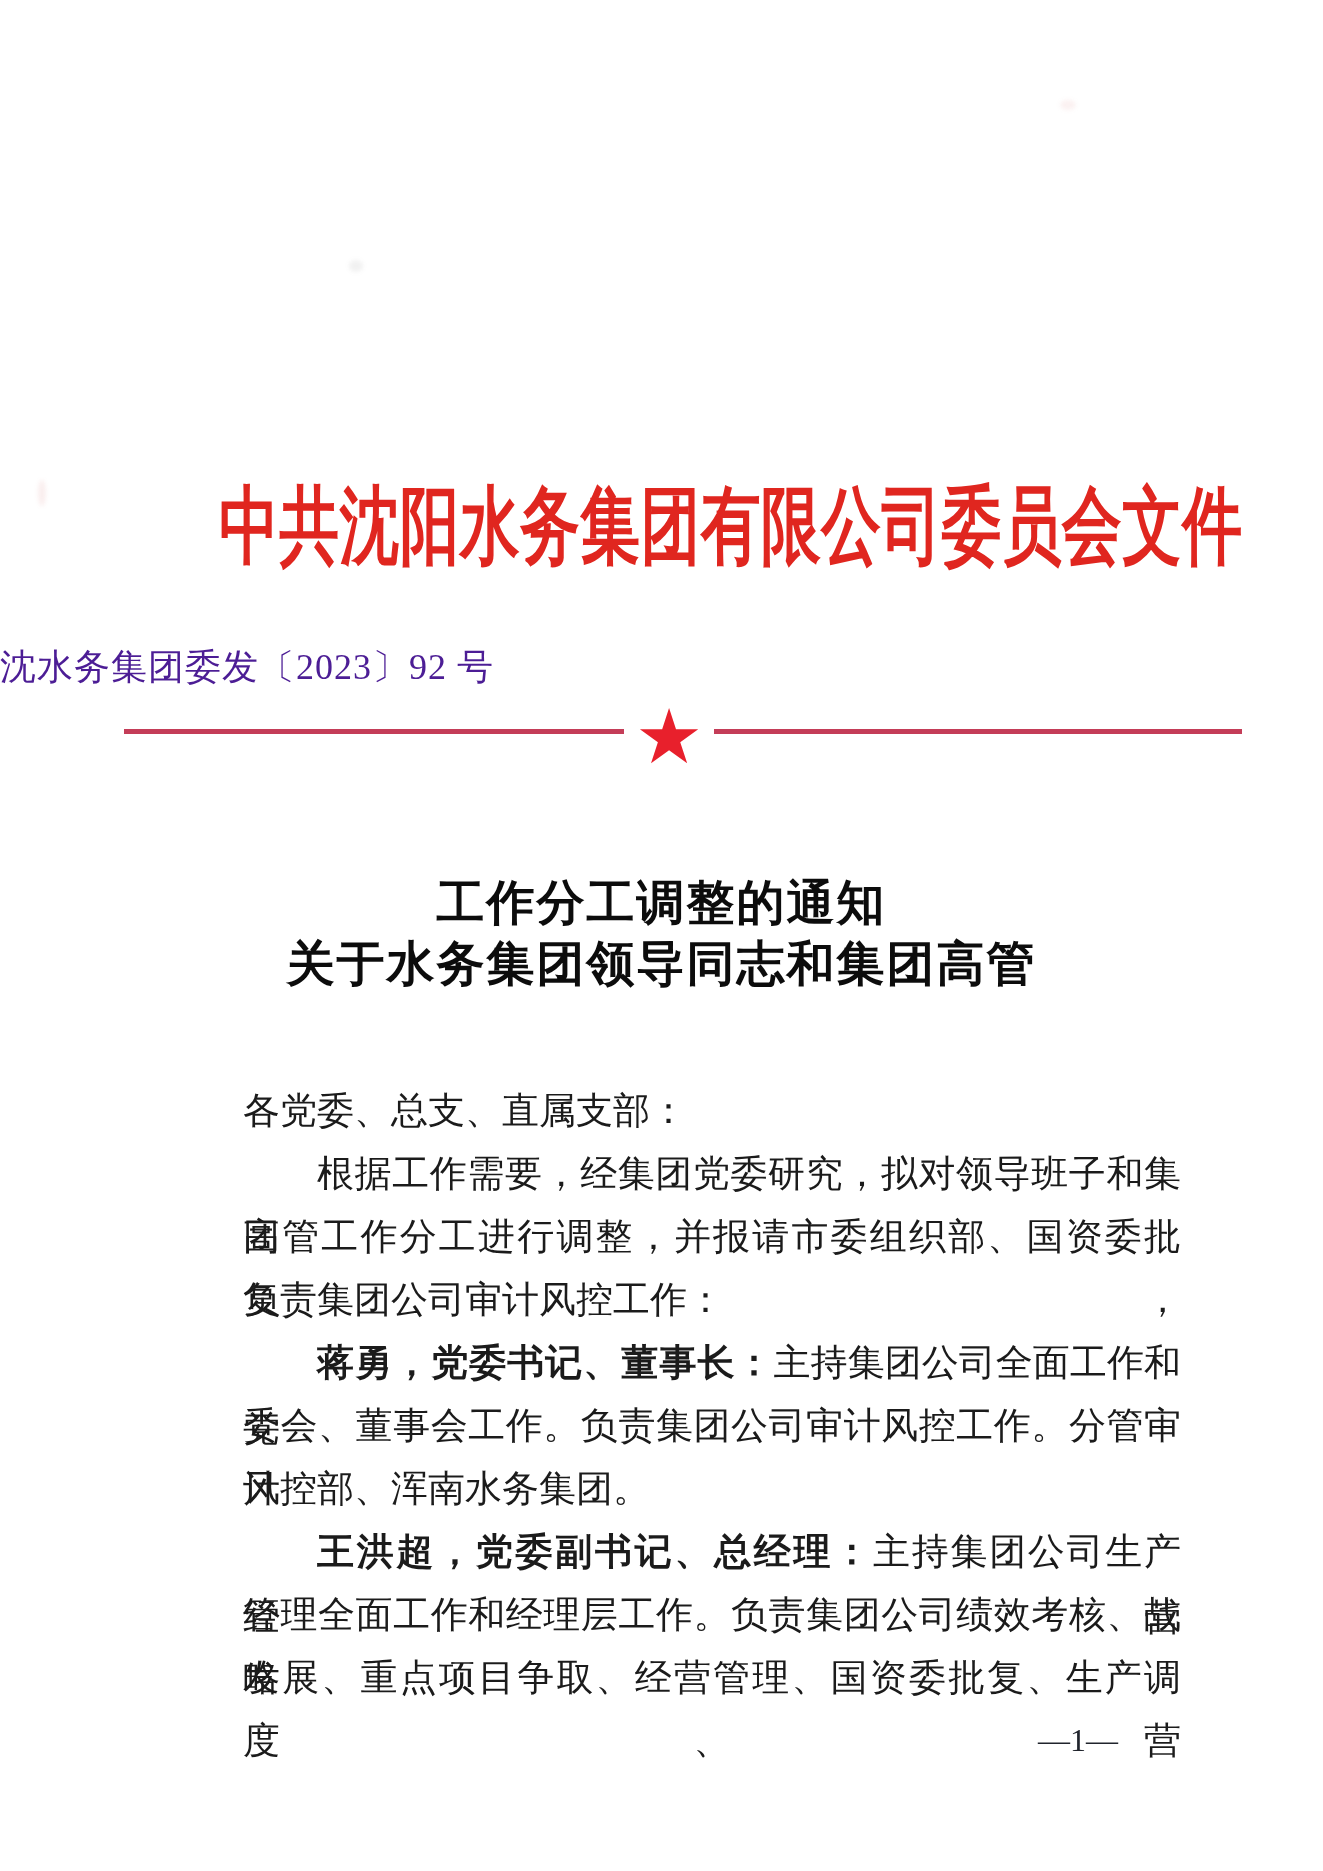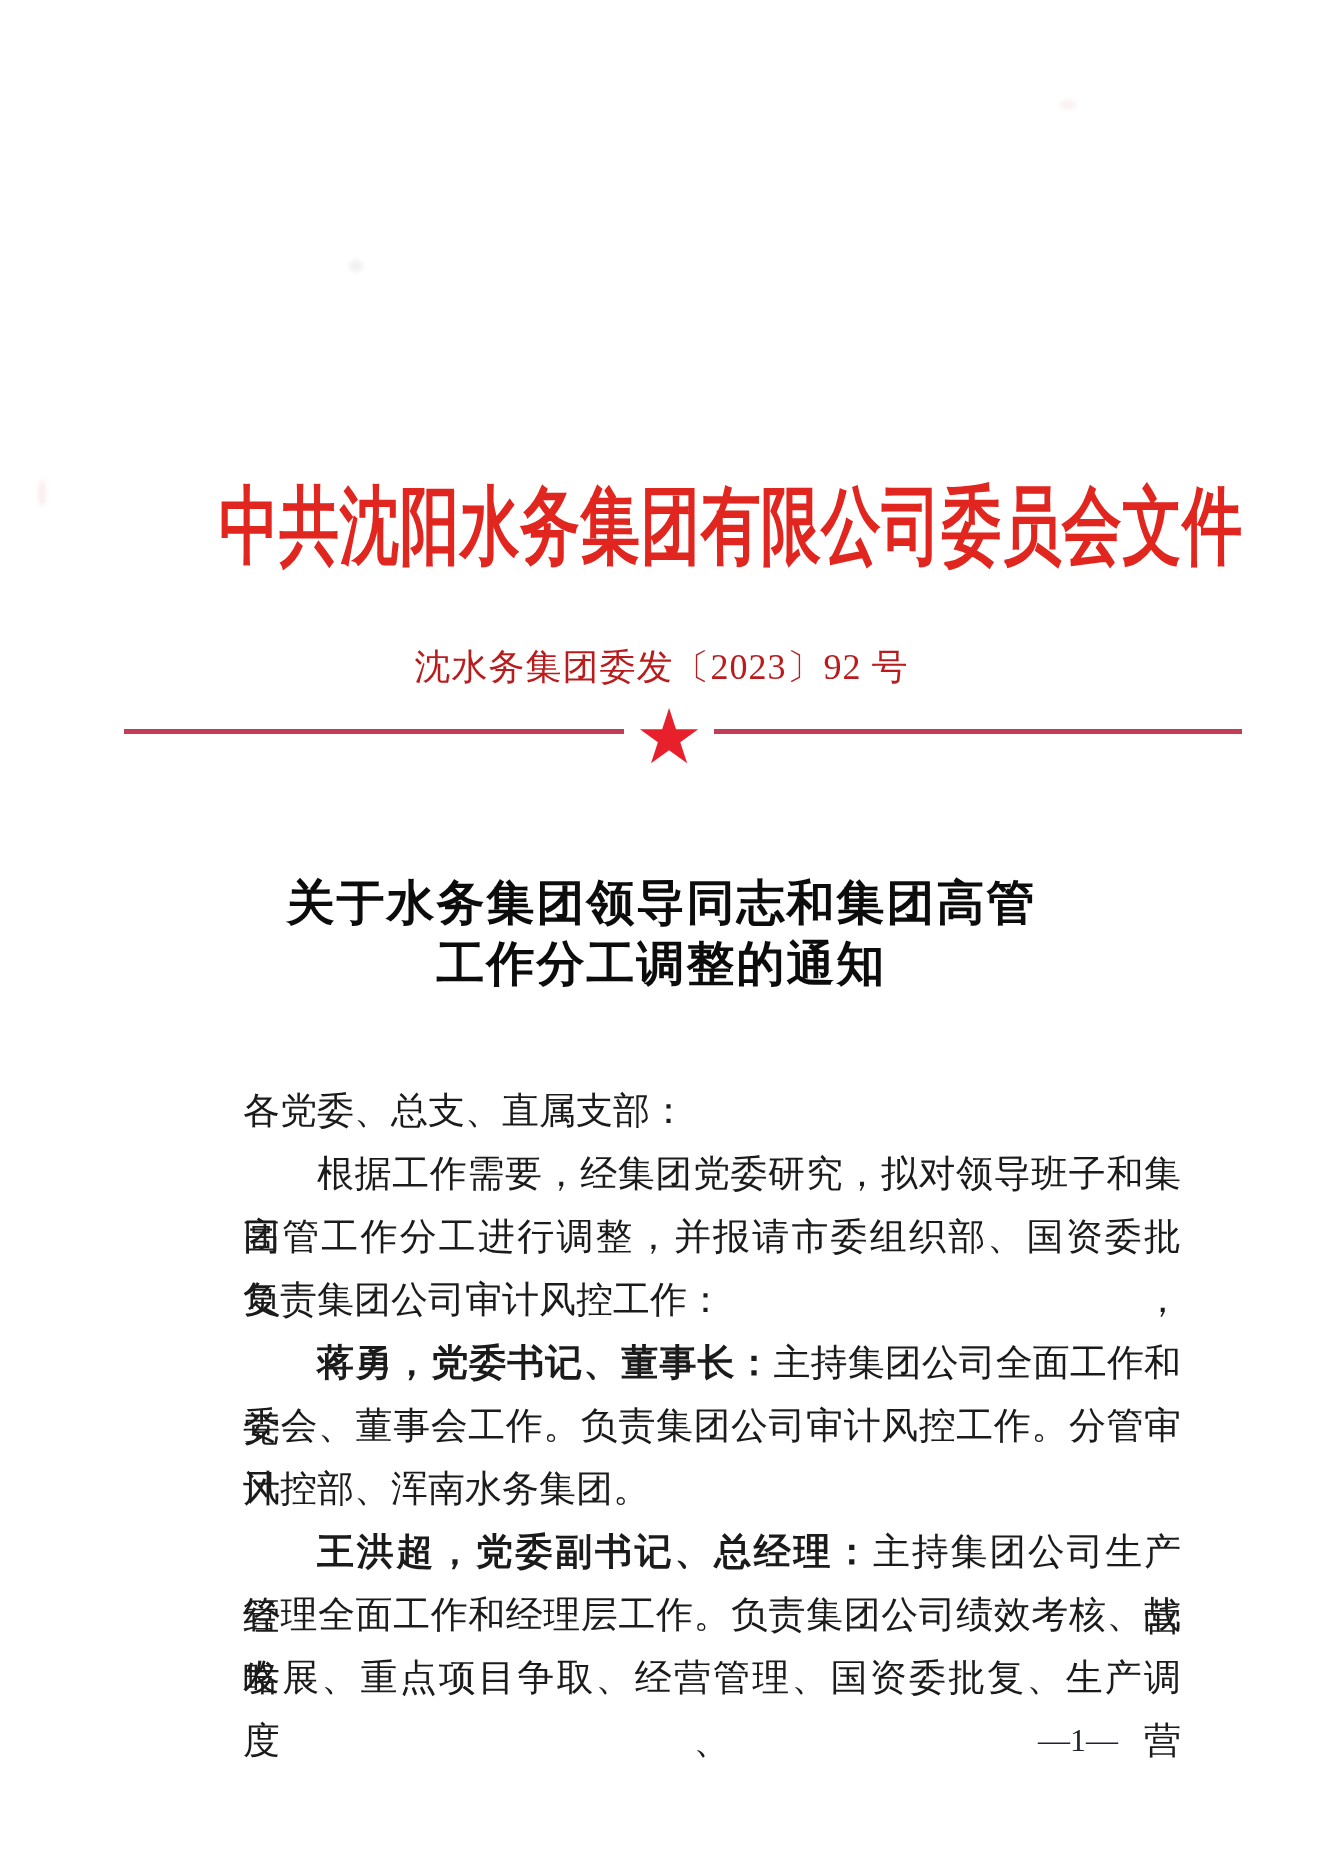--- a/index.html
+++ b/index.html
@@ -15,21 +15,21 @@
     position:absolute; top:481px; left:0; width:100%;
     text-align:center; font-size:85px; font-weight:bold;
     color:var(--hdr-red,#e0261f); line-height:1.08; white-space:nowrap;
   }
   .letterhead .squeeze {
     display:inline-block; transform:scaleX(0.70); transform-origin:50% 50%;
     white-space:nowrap; letter-spacing:1px;
   }
   .doc-number {
     position:absolute; top:643px; left:0; width:100%;
-    text-align:center; font-size:36px; color:#b91c1c; letter-spacing:1px;
+    font-size:36px; color:#4c1d95; letter-spacing:1px;
   }
   .divider { position:absolute; top:700px; left:124px; width:1118px; height:72px; }
   .divider .seg { position:absolute; top:29px; height:5px; background:var(--line-red,#c43d58); }
   .divider .seg.left  { left:0; width:500px; }
   .divider .seg.right { right:0; width:528px; }
   .divider .star {
     position:absolute; left:500px; top:0; width:90px; height:72px;
     text-align:center; font-size:76px; line-height:74px;
     color:var(--star-red,#e8202c);
     font-family:"DejaVu Sans","Liberation Sans",sans-serif;
@@ -74,22 +74,22 @@
 
   <div class="doc-number">沈水务集团委发〔2023〕92 号</div>
 
   <div class="divider">
     <span class="seg left"></span>
     <span class="star">★</span>
     <span class="seg right"></span>
   </div>
 
   <div class="title">
+    <div>工作分工调整的通知</div>
     <div>关于水务集团领导同志和集团高管</div>
-    <div>工作分工调整的通知</div>
   </div>
 
   <div class="body-block">
       <div class="bline">各党委、总支、直属支部：</div>
       <div class="bline fill indent">根据工作需要，经集团党委研究，拟对领导班子和集团</div>
       <div class="bline fill">高管工作分工进行调整，并报请市委组织部、国资委批复，</div>
       <div class="bline">负责集团公司审计风控工作：</div>
       <div class="bline fill indent"><b>蒋勇，党委书记、董事长：</b>主持集团公司全面工作和党</div>
       <div class="bline fill">委会、董事会工作。负责集团公司审计风控工作。分管审计</div>
       <div class="bline">风控部、浑南水务集团。</div>

